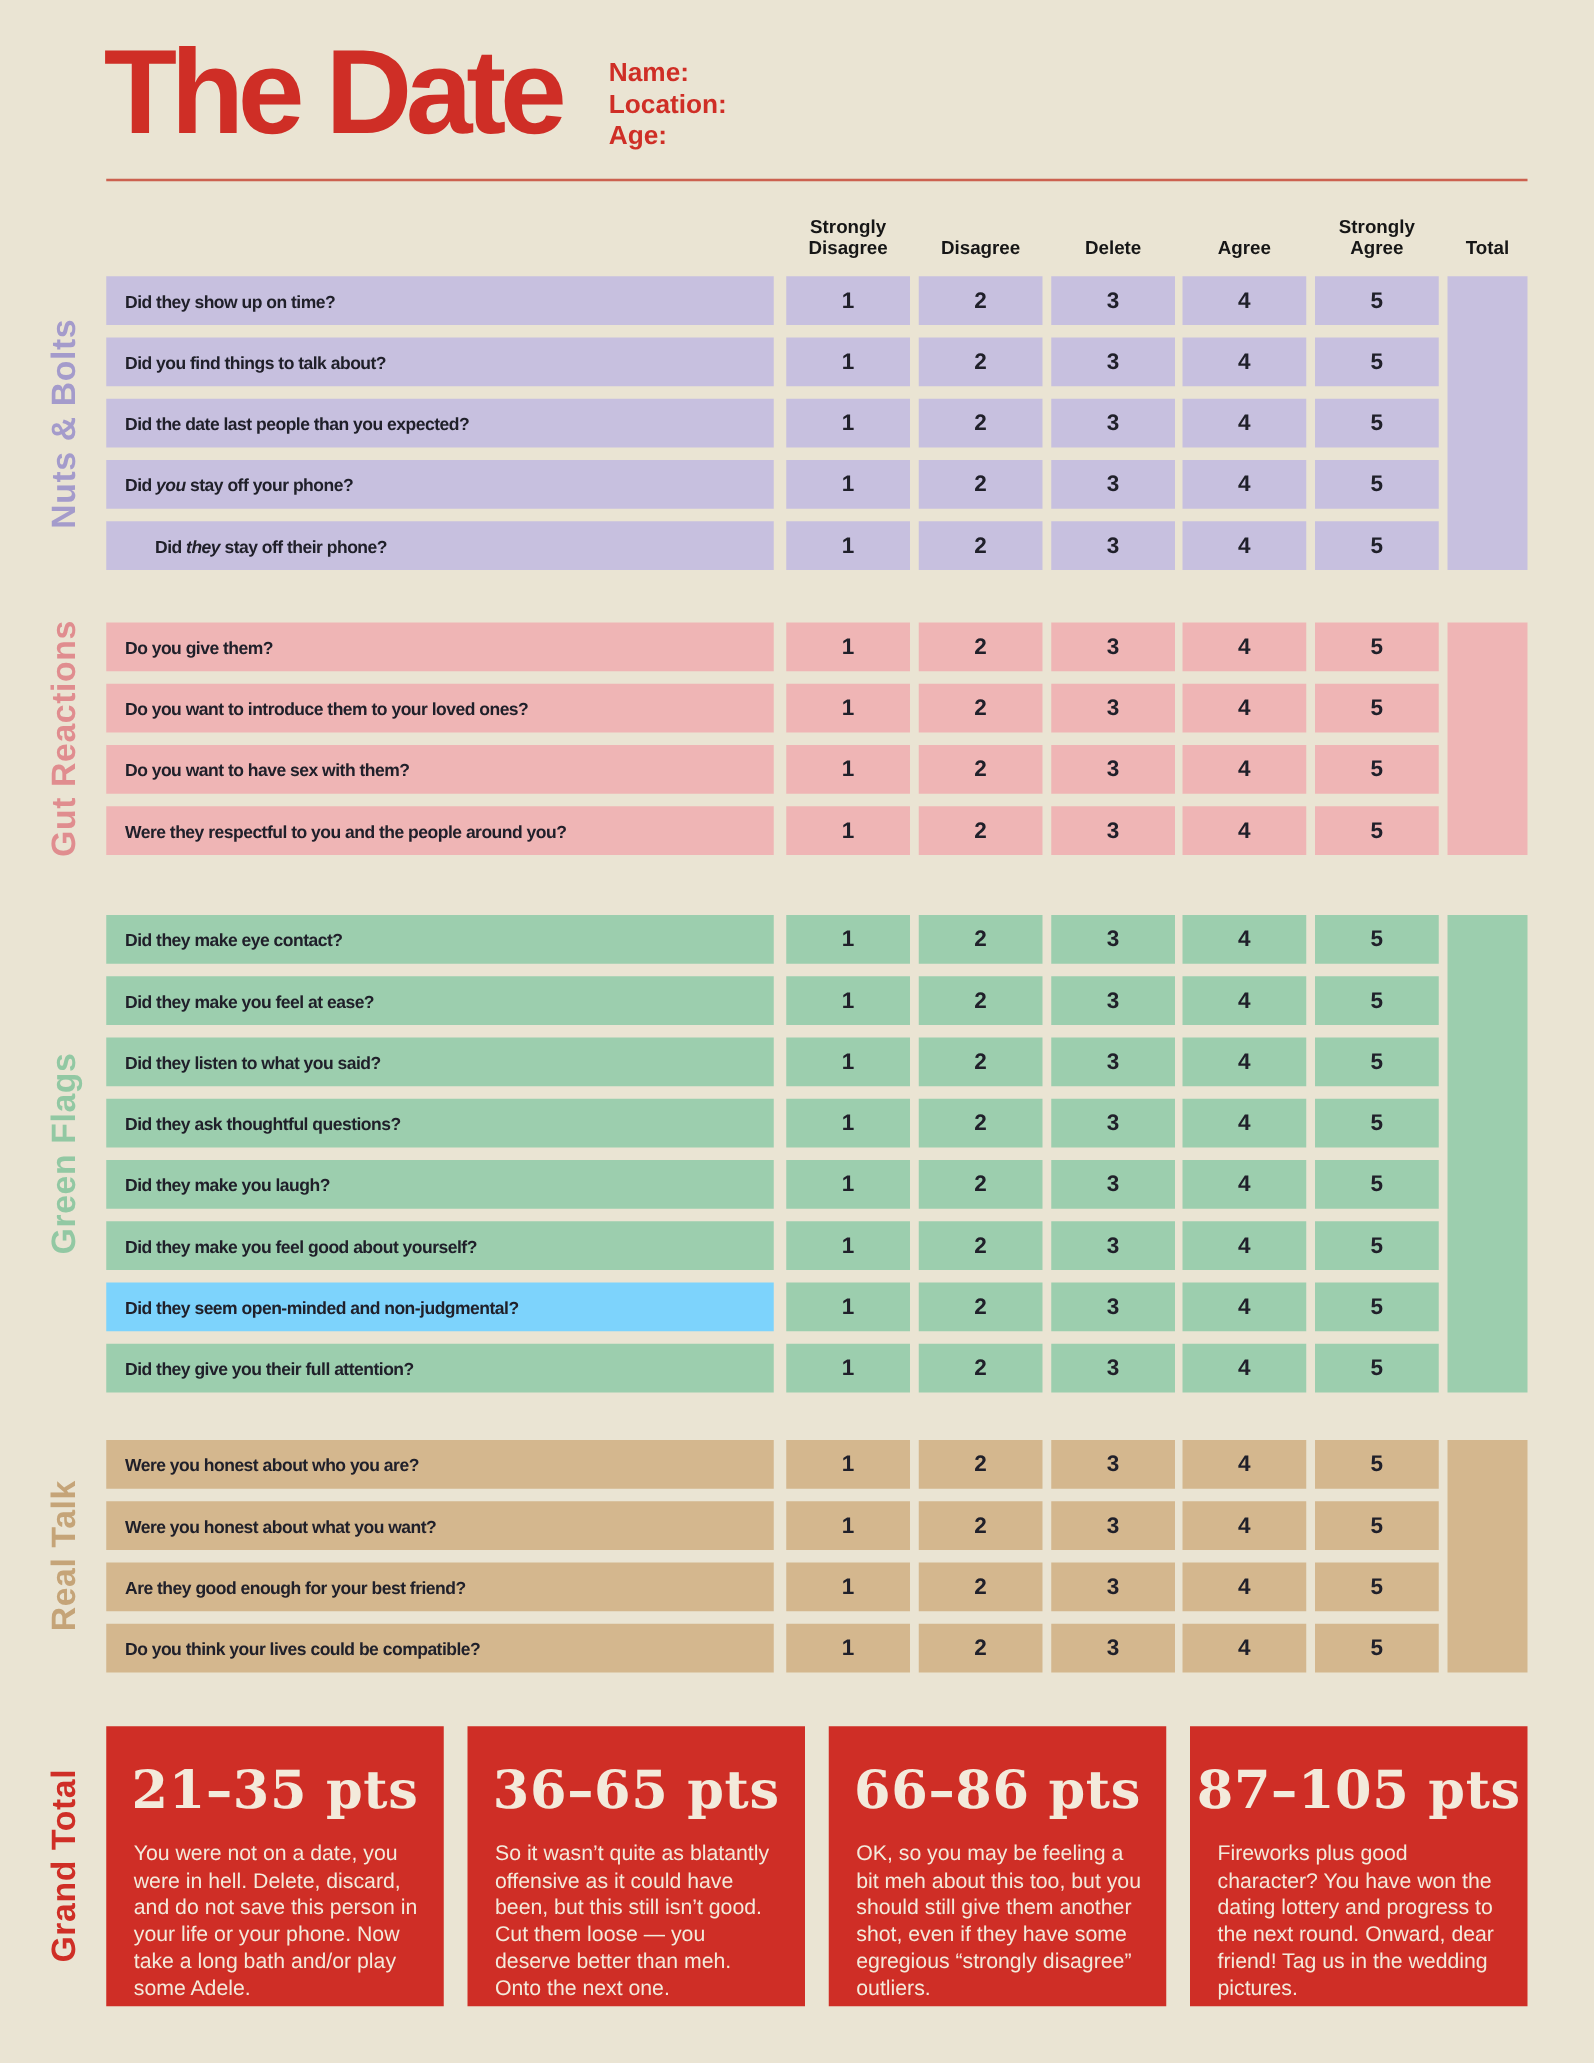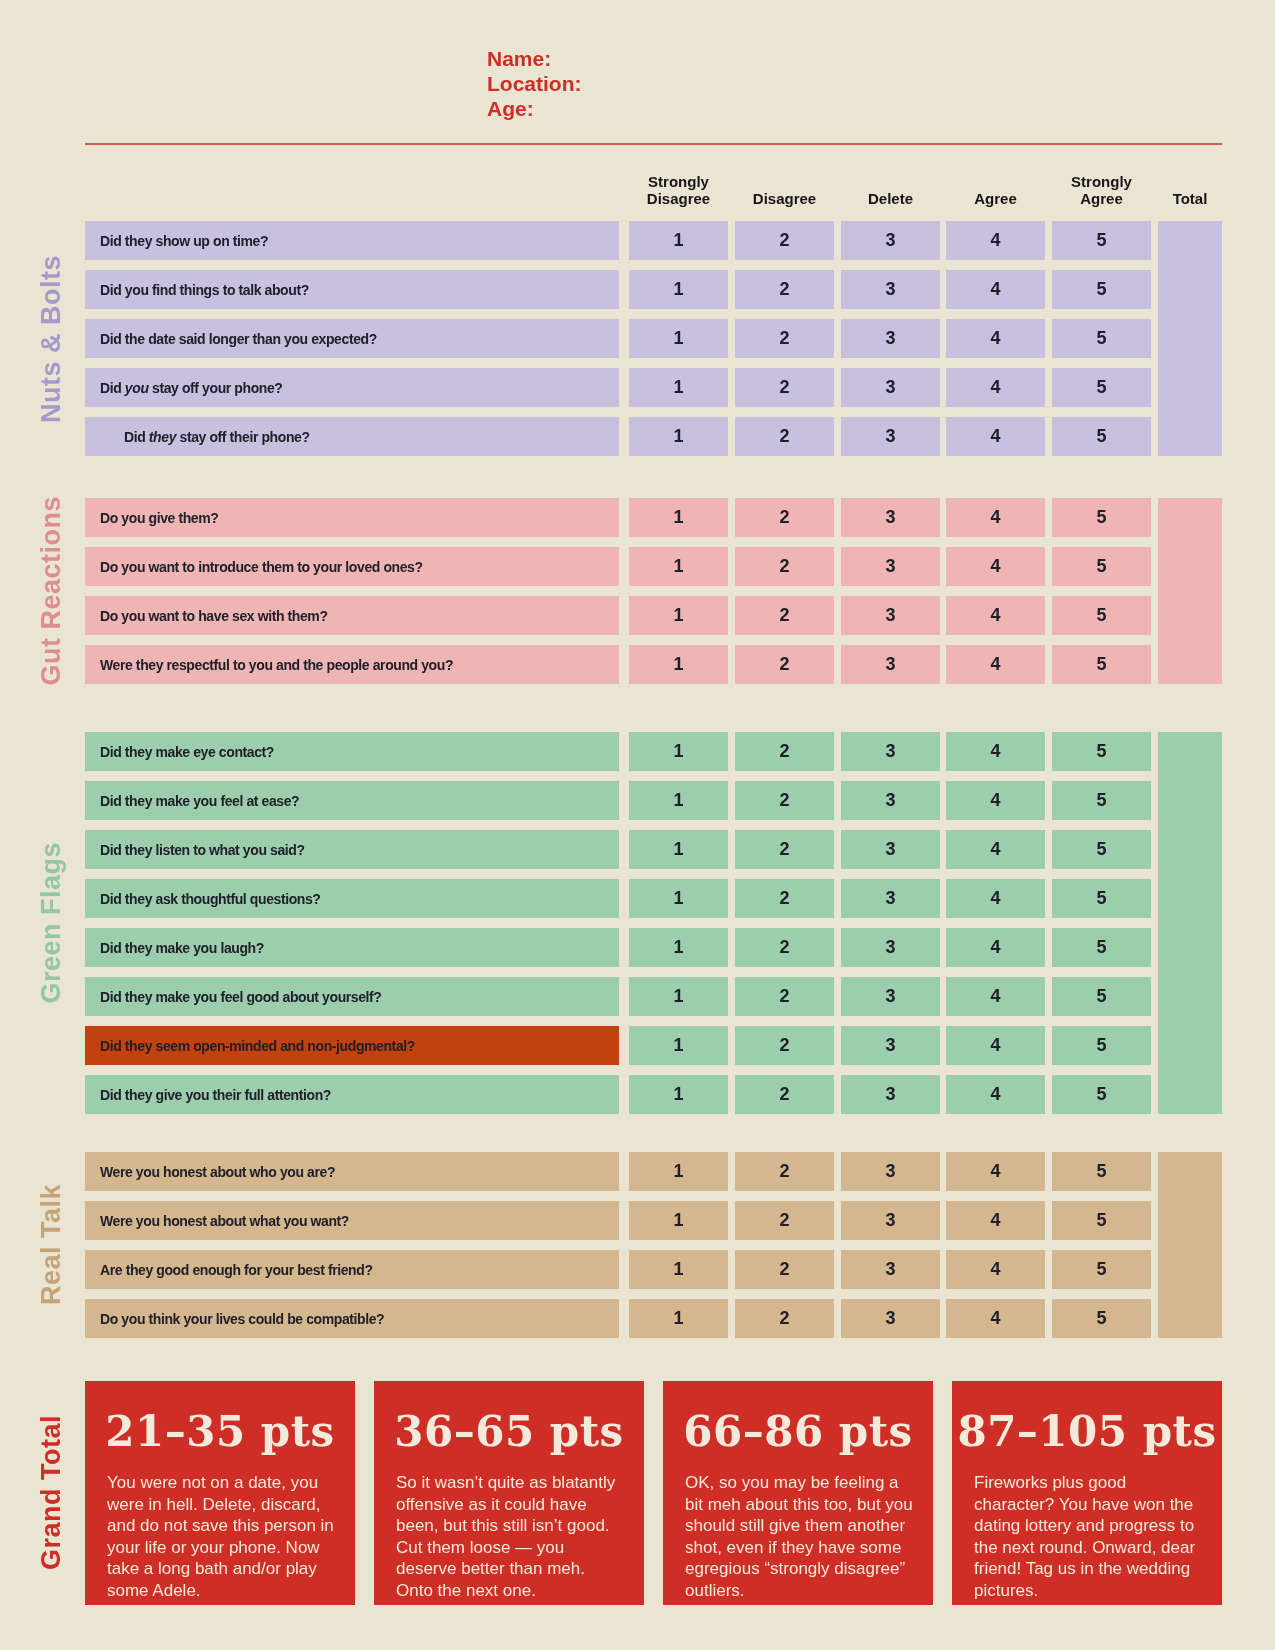--- a/index.html
+++ b/index.html
@@ -61,20 +61,21 @@
     font-weight:bold;font-size:42px;letter-spacing:0.5px;
   }
   .tier-text{
     margin:16px 18px 0 22px;font-size:17px;line-height:1.27;
   }
 </style>
 </head>
 <body>
 
 <div id="page">
+  <div class="title">The Date</div>
   <div class="fields">
     <div>Name:</div>
     <div>Location:</div>
     <div>Age:</div>
   </div>
   <div class="rule"></div>
   <div id="scale-headers">
       <div class="col-head" style="left: 629px; width: 99px;">Strongly Disagree</div>
       <div class="col-head" style="left: 735px; width: 99px;">Disagree</div>
       <div class="col-head" style="left: 841px; width: 99px;">Delete</div>
@@ -97,21 +98,21 @@
       <div class="cell" style="left: 1052px; top: 221px; width: 99px; height: 39px; background: rgb(199, 192, 223);">5</div>
       <div class="q-row" style="left: 85px; top: 270px; width: 534px; height: 39px; background: rgb(199, 192, 223);">
         <span class="q-text"><span>Did you find things to talk about?</span></span>
       </div>
       <div class="cell" style="left: 629px; top: 270px; width: 99px; height: 39px; background: rgb(199, 192, 223);">1</div>
       <div class="cell" style="left: 735px; top: 270px; width: 99px; height: 39px; background: rgb(199, 192, 223);">2</div>
       <div class="cell" style="left: 841px; top: 270px; width: 99px; height: 39px; background: rgb(199, 192, 223);">3</div>
       <div class="cell" style="left: 946px; top: 270px; width: 99px; height: 39px; background: rgb(199, 192, 223);">4</div>
       <div class="cell" style="left: 1052px; top: 270px; width: 99px; height: 39px; background: rgb(199, 192, 223);">5</div>
       <div class="q-row" style="left: 85px; top: 319px; width: 534px; height: 39px; background: rgb(199, 192, 223);">
-        <span class="q-text"><span>Did the date said longer than you expected?</span></span>
+        <span class="q-text"><span>Did the date last people than you expected?</span></span>
       </div>
       <div class="cell" style="left: 629px; top: 319px; width: 99px; height: 39px; background: rgb(199, 192, 223);">1</div>
       <div class="cell" style="left: 735px; top: 319px; width: 99px; height: 39px; background: rgb(199, 192, 223);">2</div>
       <div class="cell" style="left: 841px; top: 319px; width: 99px; height: 39px; background: rgb(199, 192, 223);">3</div>
       <div class="cell" style="left: 946px; top: 319px; width: 99px; height: 39px; background: rgb(199, 192, 223);">4</div>
       <div class="cell" style="left: 1052px; top: 319px; width: 99px; height: 39px; background: rgb(199, 192, 223);">5</div>
       <div class="q-row" style="left: 85px; top: 368px; width: 534px; height: 39px; background: rgb(199, 192, 223);">
         <span class="q-text"><span>Did </span><span class="it">you</span><span> stay off your phone?</span></span>
       </div>
       <div class="cell" style="left: 629px; top: 368px; width: 99px; height: 39px; background: rgb(199, 192, 223);">1</div>
@@ -208,21 +209,21 @@
       <div class="cell" style="left: 946px; top: 928px; width: 99px; height: 39px; background: rgb(156, 206, 174);">4</div>
       <div class="cell" style="left: 1052px; top: 928px; width: 99px; height: 39px; background: rgb(156, 206, 174);">5</div>
       <div class="q-row" style="left: 85px; top: 977px; width: 534px; height: 39px; background: rgb(156, 206, 174);">
         <span class="q-text"><span>Did they make you feel good about yourself?</span></span>
       </div>
       <div class="cell" style="left: 629px; top: 977px; width: 99px; height: 39px; background: rgb(156, 206, 174);">1</div>
       <div class="cell" style="left: 735px; top: 977px; width: 99px; height: 39px; background: rgb(156, 206, 174);">2</div>
       <div class="cell" style="left: 841px; top: 977px; width: 99px; height: 39px; background: rgb(156, 206, 174);">3</div>
       <div class="cell" style="left: 946px; top: 977px; width: 99px; height: 39px; background: rgb(156, 206, 174);">4</div>
       <div class="cell" style="left: 1052px; top: 977px; width: 99px; height: 39px; background: rgb(156, 206, 174);">5</div>
-      <div class="q-row" style="left: 85px; top: 1026px; width: 534px; height: 39px; background: #c2410c;">
+      <div class="q-row" style="left: 85px; top: 1026px; width: 534px; height: 39px; background: #7dd3fc;">
         <span class="q-text"><span>Did they seem open-minded and non-judgmental?</span></span>
       </div>
       <div class="cell" style="left: 629px; top: 1026px; width: 99px; height: 39px; background: rgb(156, 206, 174);">1</div>
       <div class="cell" style="left: 735px; top: 1026px; width: 99px; height: 39px; background: rgb(156, 206, 174);">2</div>
       <div class="cell" style="left: 841px; top: 1026px; width: 99px; height: 39px; background: rgb(156, 206, 174);">3</div>
       <div class="cell" style="left: 946px; top: 1026px; width: 99px; height: 39px; background: rgb(156, 206, 174);">4</div>
       <div class="cell" style="left: 1052px; top: 1026px; width: 99px; height: 39px; background: rgb(156, 206, 174);">5</div>
       <div class="q-row" style="left: 85px; top: 1075px; width: 534px; height: 39px; background: rgb(156, 206, 174);">
         <span class="q-text"><span>Did they give you their full attention?</span></span>
       </div>

